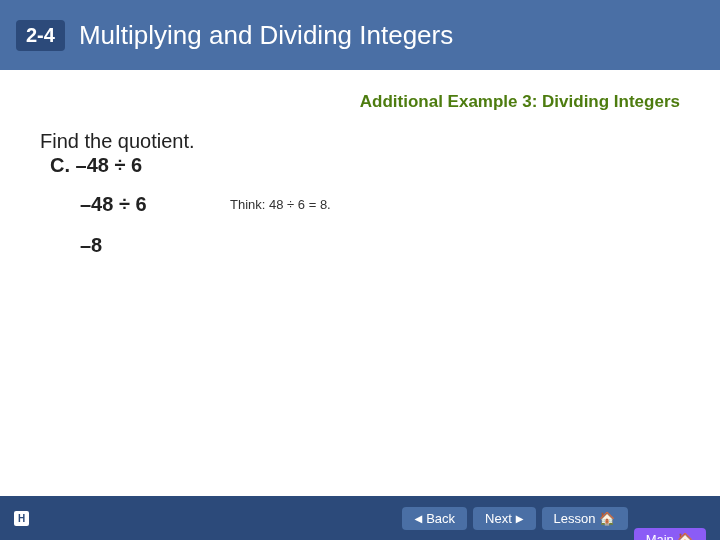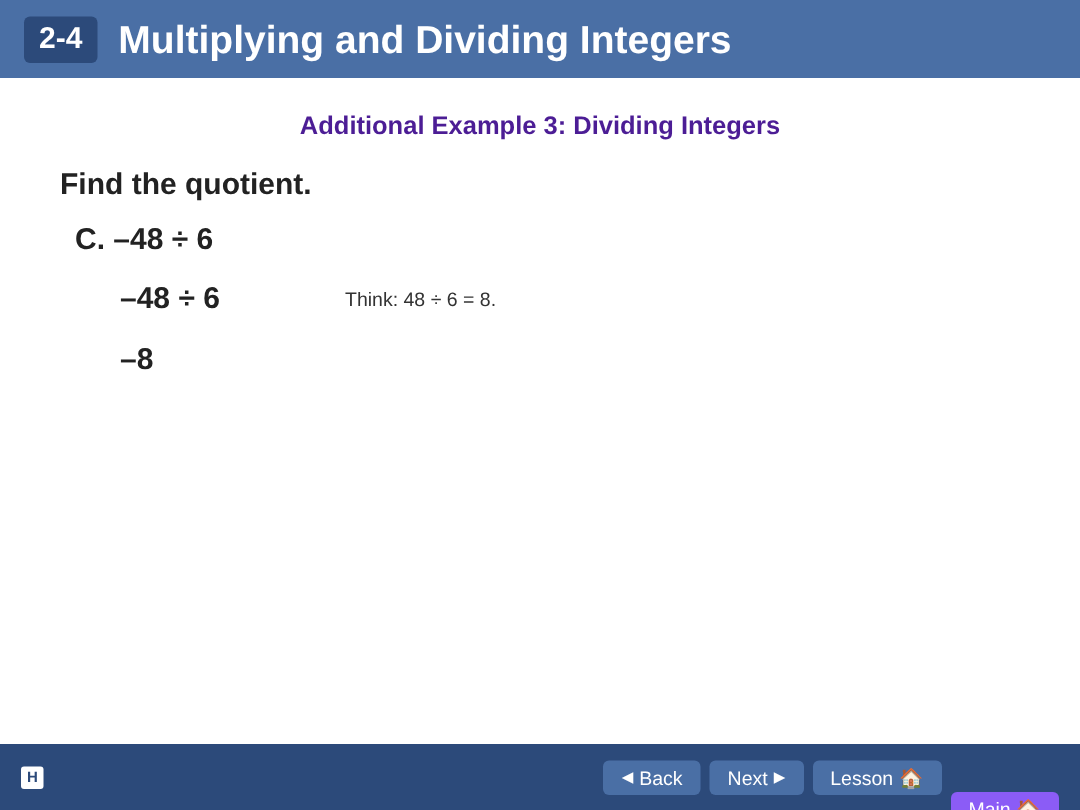--- a/index.html
+++ b/index.html
@@ -12,58 +12,58 @@
       overflow: hidden;
       position: relative;
     }
 
     
     .header-bar {
       background: #4a6fa5;
       display: flex;
       align-items: center;
       padding: 8px 16px;
-      height: 52px;
+      height: 70px;
     }
 
     .lesson-badge {
       background: #2c4a7a;
       color: #fff;
       font-size: 20px;
       font-weight: bold;
       padding: 4px 10px;
       border-radius: 4px;
       margin-right: 14px;
       white-space: nowrap;
     }
 
     .header-title {
       color: #fff;
       font-size: 26px;
-      font-weight: bold;
+      font-weight: normal;
     }
 
     
     .content {
       padding: 22px 40px 60px 40px;
     }
 
     .subtitle {
-      color: #4c1d95;
+      color: #4d7c0f;
       font-size: 17px;
       font-weight: bold;
       margin-bottom: 18px;
-      text-align: center;
+      text-align: right;
     }
 
     .find-quotient {
       color: #222;
       font-size: 20px;
-      font-weight: bold;
-      margin-bottom: 14px;
+      font-weight: normal;
+      margin-bottom: 1px;
     }
 
     .problem-label {
       color: #222;
       font-size: 20px;
       font-weight: bold;
       margin-bottom: 16px;
       margin-left: 10px;
     }
 

